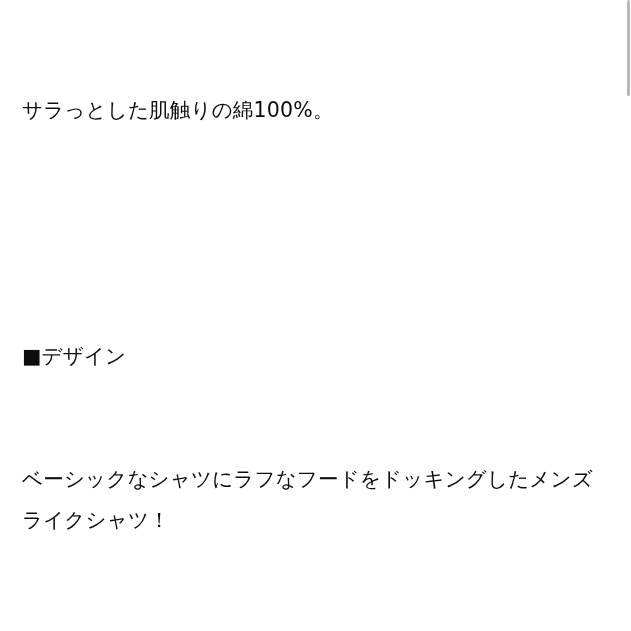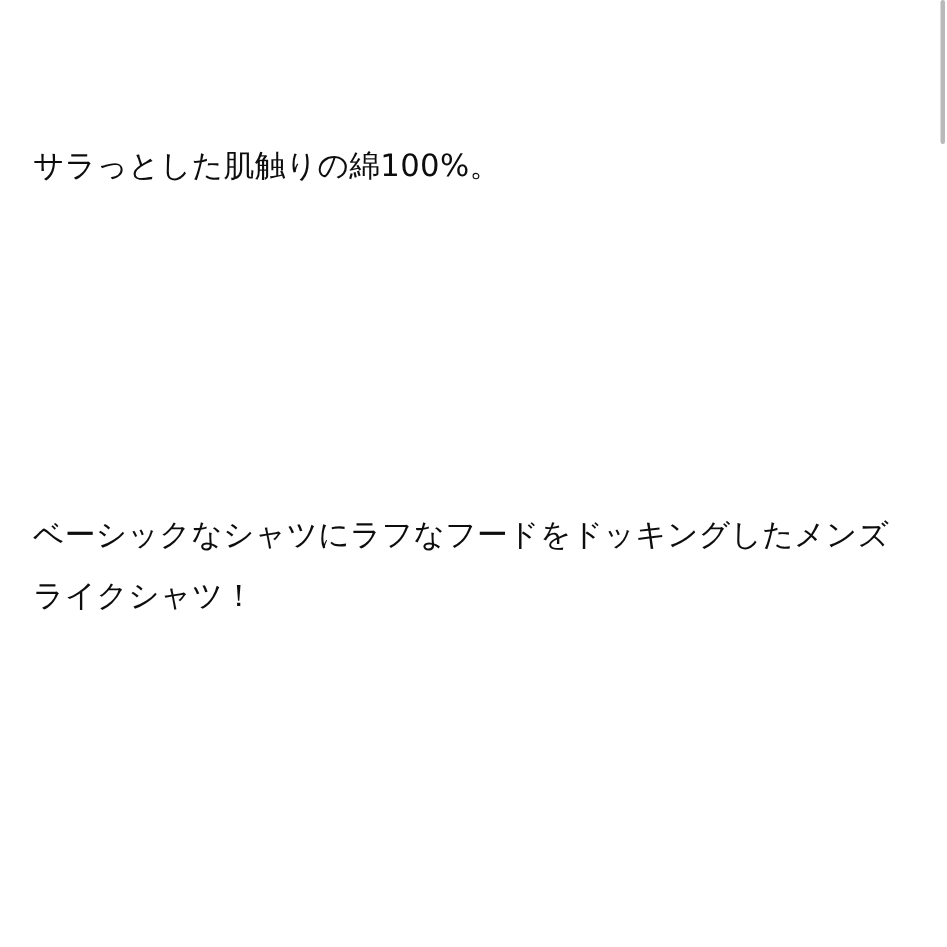--- a/index.html
+++ b/index.html
@@ -54,20 +54,21 @@
     border-radius: 2px;
   }
 </style>
 </head>
 <body>
 
 <div class="page">
   <div class="text-body">
     <p class="para">サラっとした肌触りの綿100%。</p>
     <div class="blank-line"></div>
+    <p class="para">■デザイン</p>
     <p class="para">ベーシックなシャツにラフなフードをドッキングしたメンズライクシャツ！</p>
     
     
     
     
     
     
     
     
   </div>

